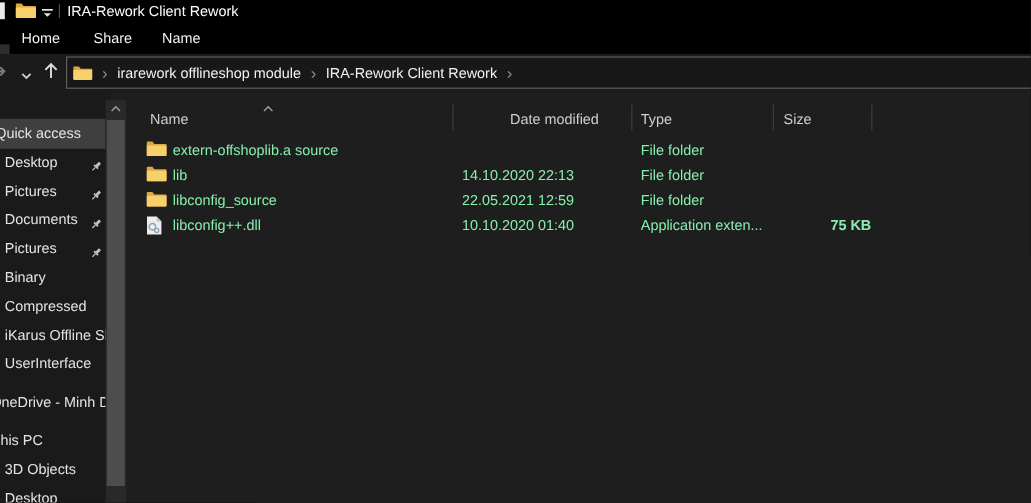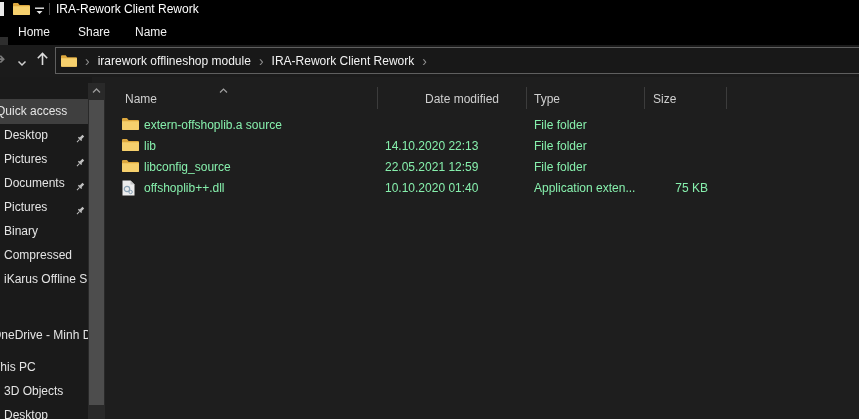--- a/index.html
+++ b/index.html
@@ -47,21 +47,21 @@
   .col-head{position:absolute;top:12px;height:20px;line-height:20px;color:#cfcfcf;white-space:nowrap;cursor:default;}
   .h-name{left:125px;} .h-date{left:385px;margin-left:40px;} .h-type{left:534px;} .h-size{left:653px;}
   .col-div{position:absolute;top:10px;width:1px;height:22px;background:#3c3c3c;}
   .sort-ind{position:absolute;left:219px;top:6px;}
   .frow{position:absolute;left:104px;right:0;height:21px;}
   .fcell{position:absolute;top:0;height:21px;line-height:21px;white-space:nowrap;overflow:hidden;color:#86efac;}
   .c-icon{left:18px;top:2px;height:17px;}
   .c-name{left:40px;width:230px;}
   .c-date{left:281px;width:140px;}
   .c-type{left:430px;width:108px;}
-  .c-size{left:536px;width:68px;text-align:right;}
+  .c-size{left:554px;width:68px;text-align:right;font-weight:bold;}
 </style>
 </head>
 <body>
 
 <div class="screen">
 
   <div class="titlebar">
     <div class="win-icon-sliver"></div>
     <span class="tb-folder">
       <svg width="17" height="14" viewBox="0 0 17 14">
@@ -161,20 +161,23 @@
       </div>
       <div class="side-item lvl1" style="top:142px">
         <span class="lbl">Binary</span>
       </div>
       <div class="side-item lvl1" style="top:166px">
         <span class="lbl">Compressed</span>
       </div>
       <div class="side-item lvl1" style="top:190px">
         <span class="lbl">iKarus Offline Sh</span>
       </div>
+      <div class="side-item lvl1" style="top:214px">
+        <span class="lbl">UserInterface</span>
+      </div>
       <div class="side-item cut8" style="top:246px">
         <span class="lbl">OneDrive - Minh D</span>
       </div>
       <div class="side-item cut7" style="top:278px">
         <span class="lbl">This PC</span>
       </div>
       <div class="side-item lvl1" style="top:302px">
         <span class="lbl">3D Objects</span>
       </div>
       <div class="side-item lvl1" style="top:326px">
@@ -242,20 +245,20 @@
     </div>
     <div class="frow" style="top:101px">
       <span class="fcell c-icon">
         <svg width="13" height="16" viewBox="0 0 13 16">
           <path d="M0.5 0.5 h8 l4 4 v11 h-12 Z" fill="#ededed"></path>
           <path d="M8.5 0.5 l4 4 h-4 Z" fill="#c6c6c6"></path>
           <circle cx="5" cy="9" r="2.7" fill="none" stroke="#8aa2b5" stroke-width="1.2"></circle>
           <circle cx="8.6" cy="12" r="1.7" fill="none" stroke="#8aa2b5" stroke-width="1"></circle>
         </svg>
       </span>
-      <span class="fcell c-name">offshoplib++.dll</span>
+      <span class="fcell c-name">libconfig++.dll</span>
       <span class="fcell c-date">10.10.2020 01:40</span>
       <span class="fcell c-type">Application exten...</span>
       <span class="fcell c-size">75 KB</span>
     </div>
 
   </div>
 </div>
 
 </body></html>

